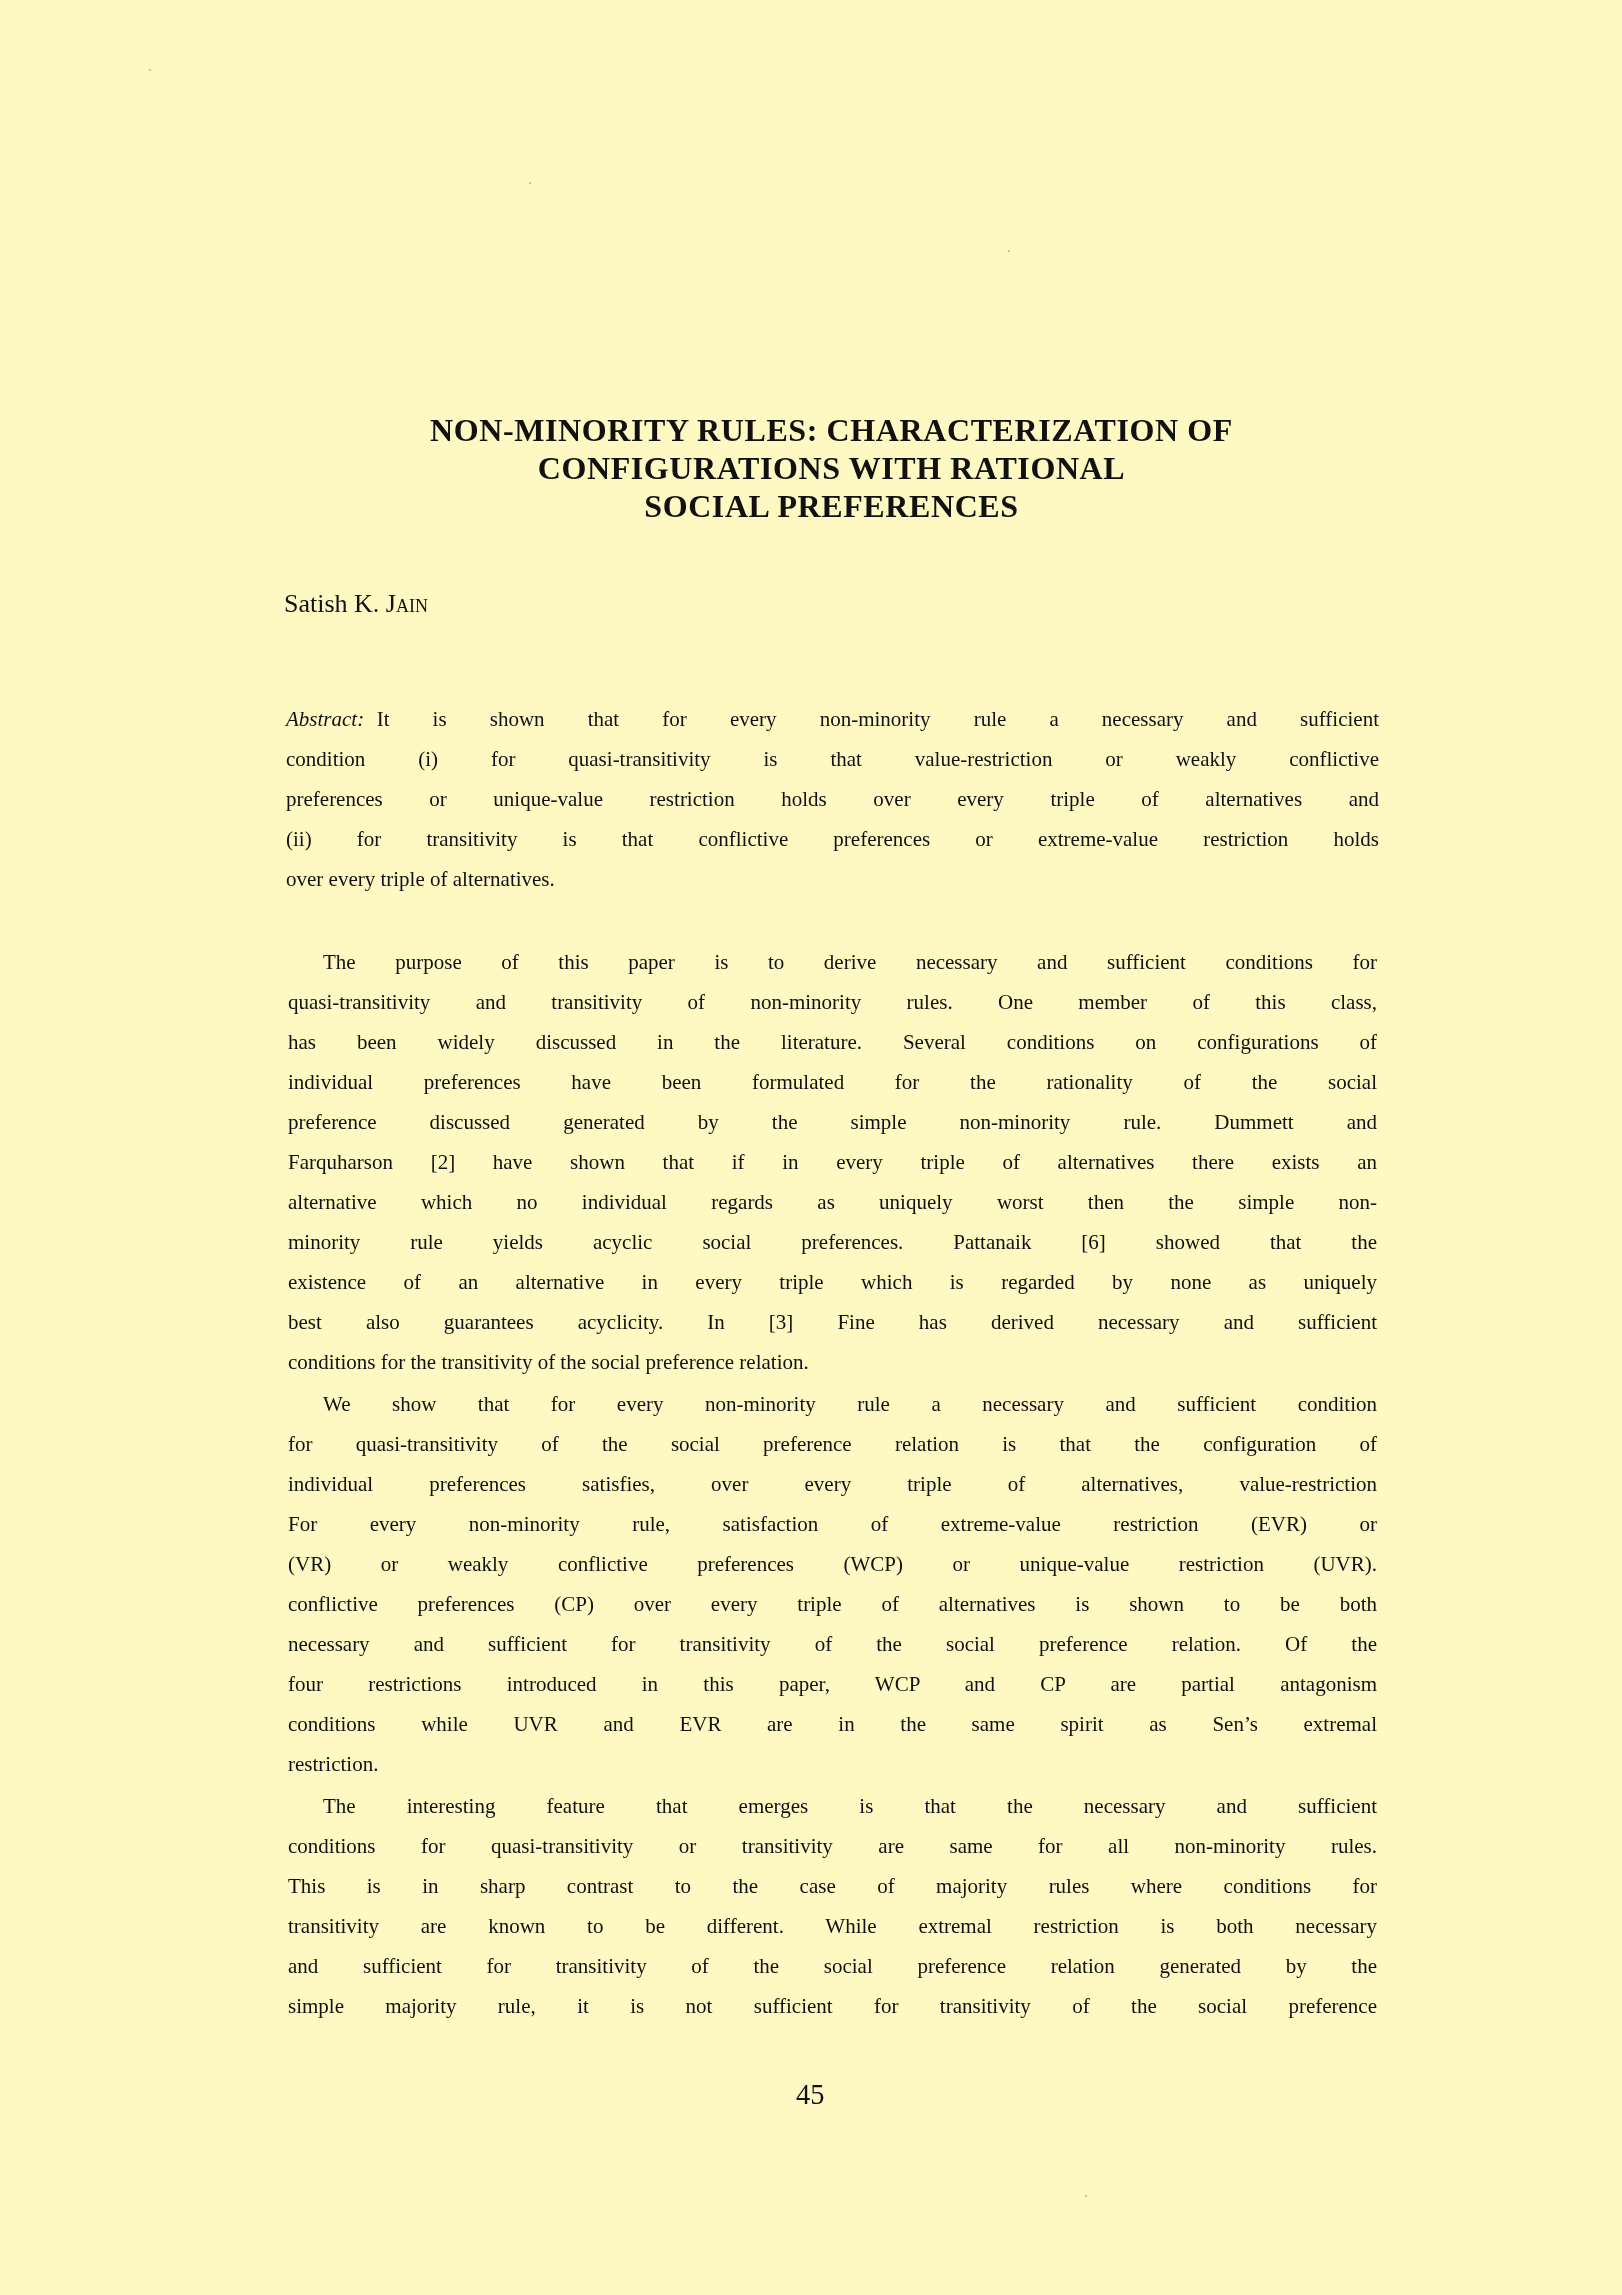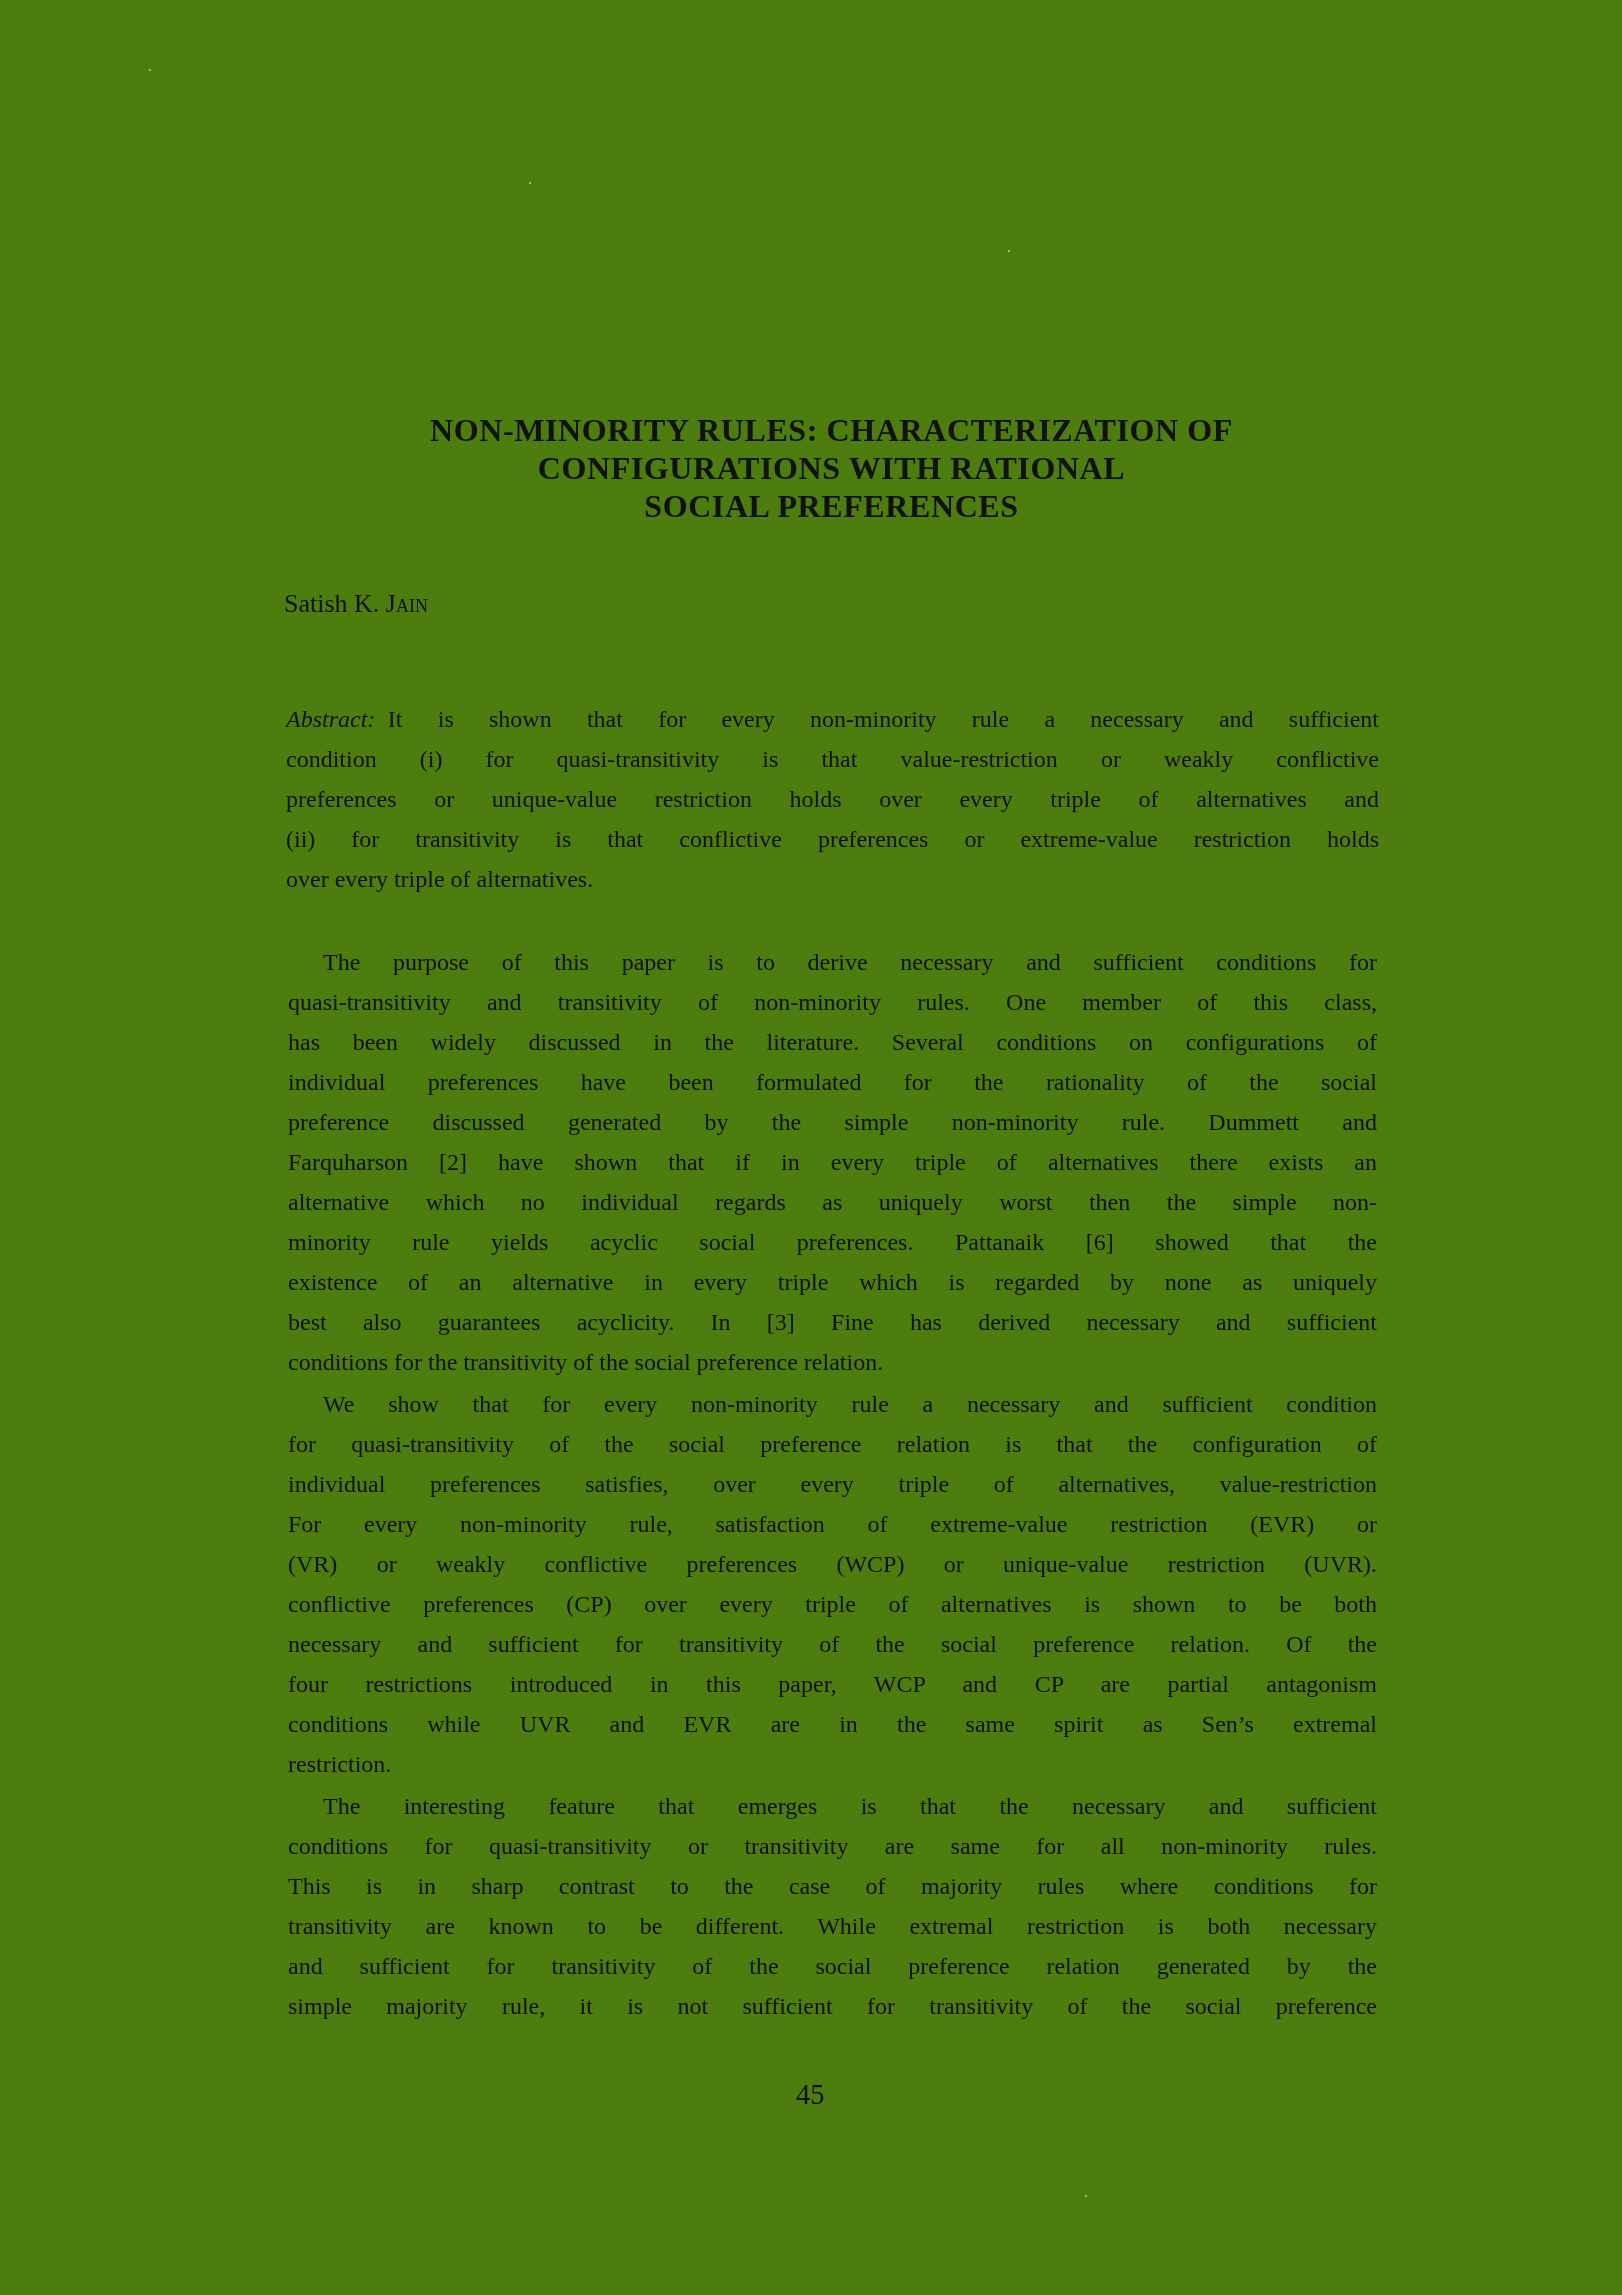--- a/index.html
+++ b/index.html
@@ -14,21 +14,21 @@
       overflow: hidden;
       color: #111111;
       font-family: "Liberation Serif", "DejaVu Serif", serif;
     }
     .page {
       position: absolute;
       left: 0;
       top: 0;
       width: 1622px;
       height: 2295px;
-      background: #4d7c0f;
+      background: #fef9c3;
     }
     .speck {
       position: absolute;
       width: 1.7px;
       height: 1.7px;
       background: #bbbbbb;
       border-radius: 50%;
     }
     .title {
       position: absolute;
@@ -51,21 +51,21 @@
       font-size: 26px;
       line-height: 36px;
     }
     .author .surname {
       font-variant: small-caps;
     }
     .column {
       position: absolute;
       left: 286px;
       width: 1093px;
-      font-size: 24px;
+      font-size: 21px;
       line-height: 40px;
       text-align: justify;
     }
     .abstract { top: 699px; }
     .abstract-label { font-style: italic; margin-right: 12.5px; }
     .body-text { top: 940px; }
     .para { margin: 2px; text-indent: 0; }
     .line {
       display: block;
       text-align: justify;

